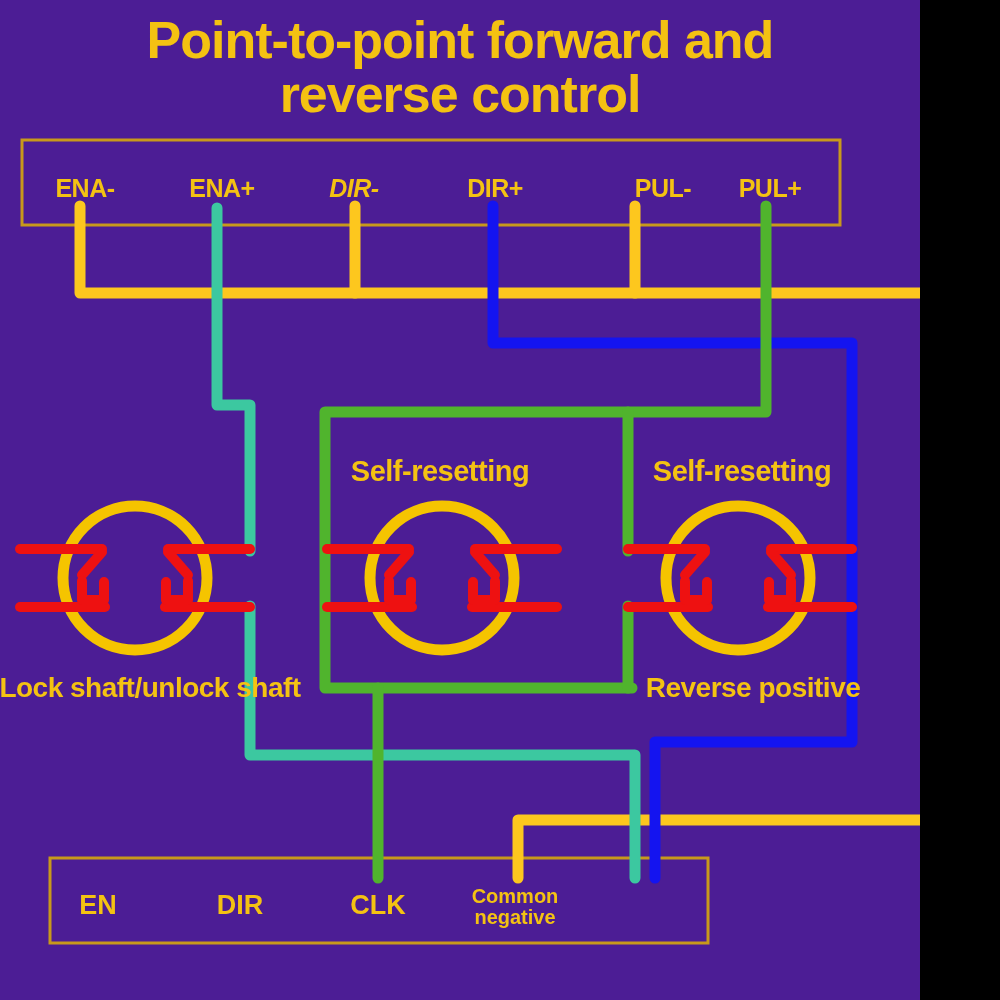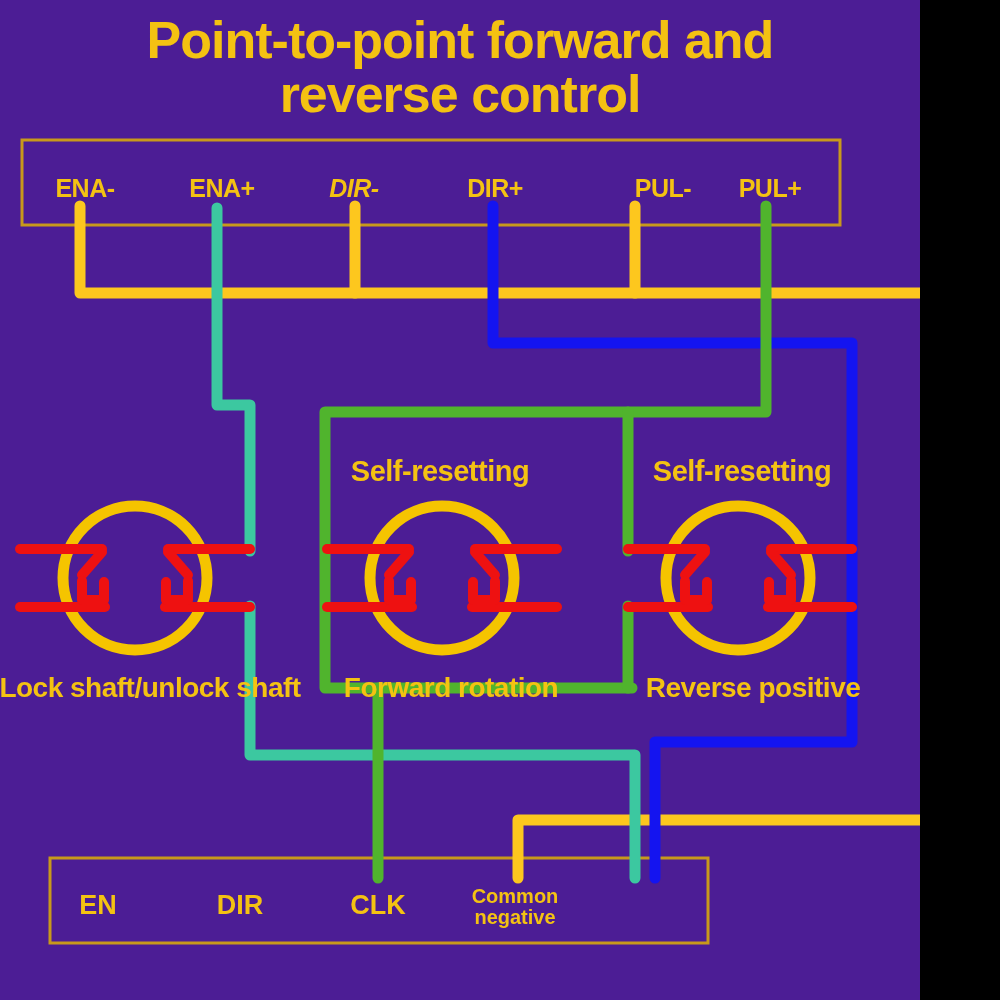--- a/index.html
+++ b/index.html
@@ -92,21 +92,20 @@
   <div class="label terminal" style="left:222px;top:174px;">ENA+</div>
   <div class="label terminal" style="left:354px;top:174px;font-style:italic;">DIR-</div>
   <div class="label terminal" style="left:495px;top:174px;">DIR+</div>
   <div class="label terminal" style="left:631px;top:174px;margin-left:32px;">PUL-</div>
   <div class="label terminal" style="left:770px;top:174px;">PUL+</div>
 
   <div class="label switch-type" style="left:440px;top:455px;">Self-resetting</div>
   <div class="label switch-type" style="left:742px;top:455px;">Self-resetting</div>
 
   <div class="label switch-action" style="left:150px;top:672px;">Lock shaft/unlock shaft</div>
-  <div class="label switch-action" style="left:451px;top:672px;">Forward rotation</div>
   <div class="label switch-action" style="left:753px;top:672px;">Reverse positive</div>
 
   <div class="label ctrl-terminal" style="left:98px;top:890px;">EN</div>
   <div class="label ctrl-terminal" style="left:240px;top:890px;">DIR</div>
   <div class="label ctrl-terminal" style="left:378px;top:890px;">CLK</div>
   <div class="label common" style="left:515px;top:886px;">Common negative</div>
 
 </div>
 
 </body></html>

